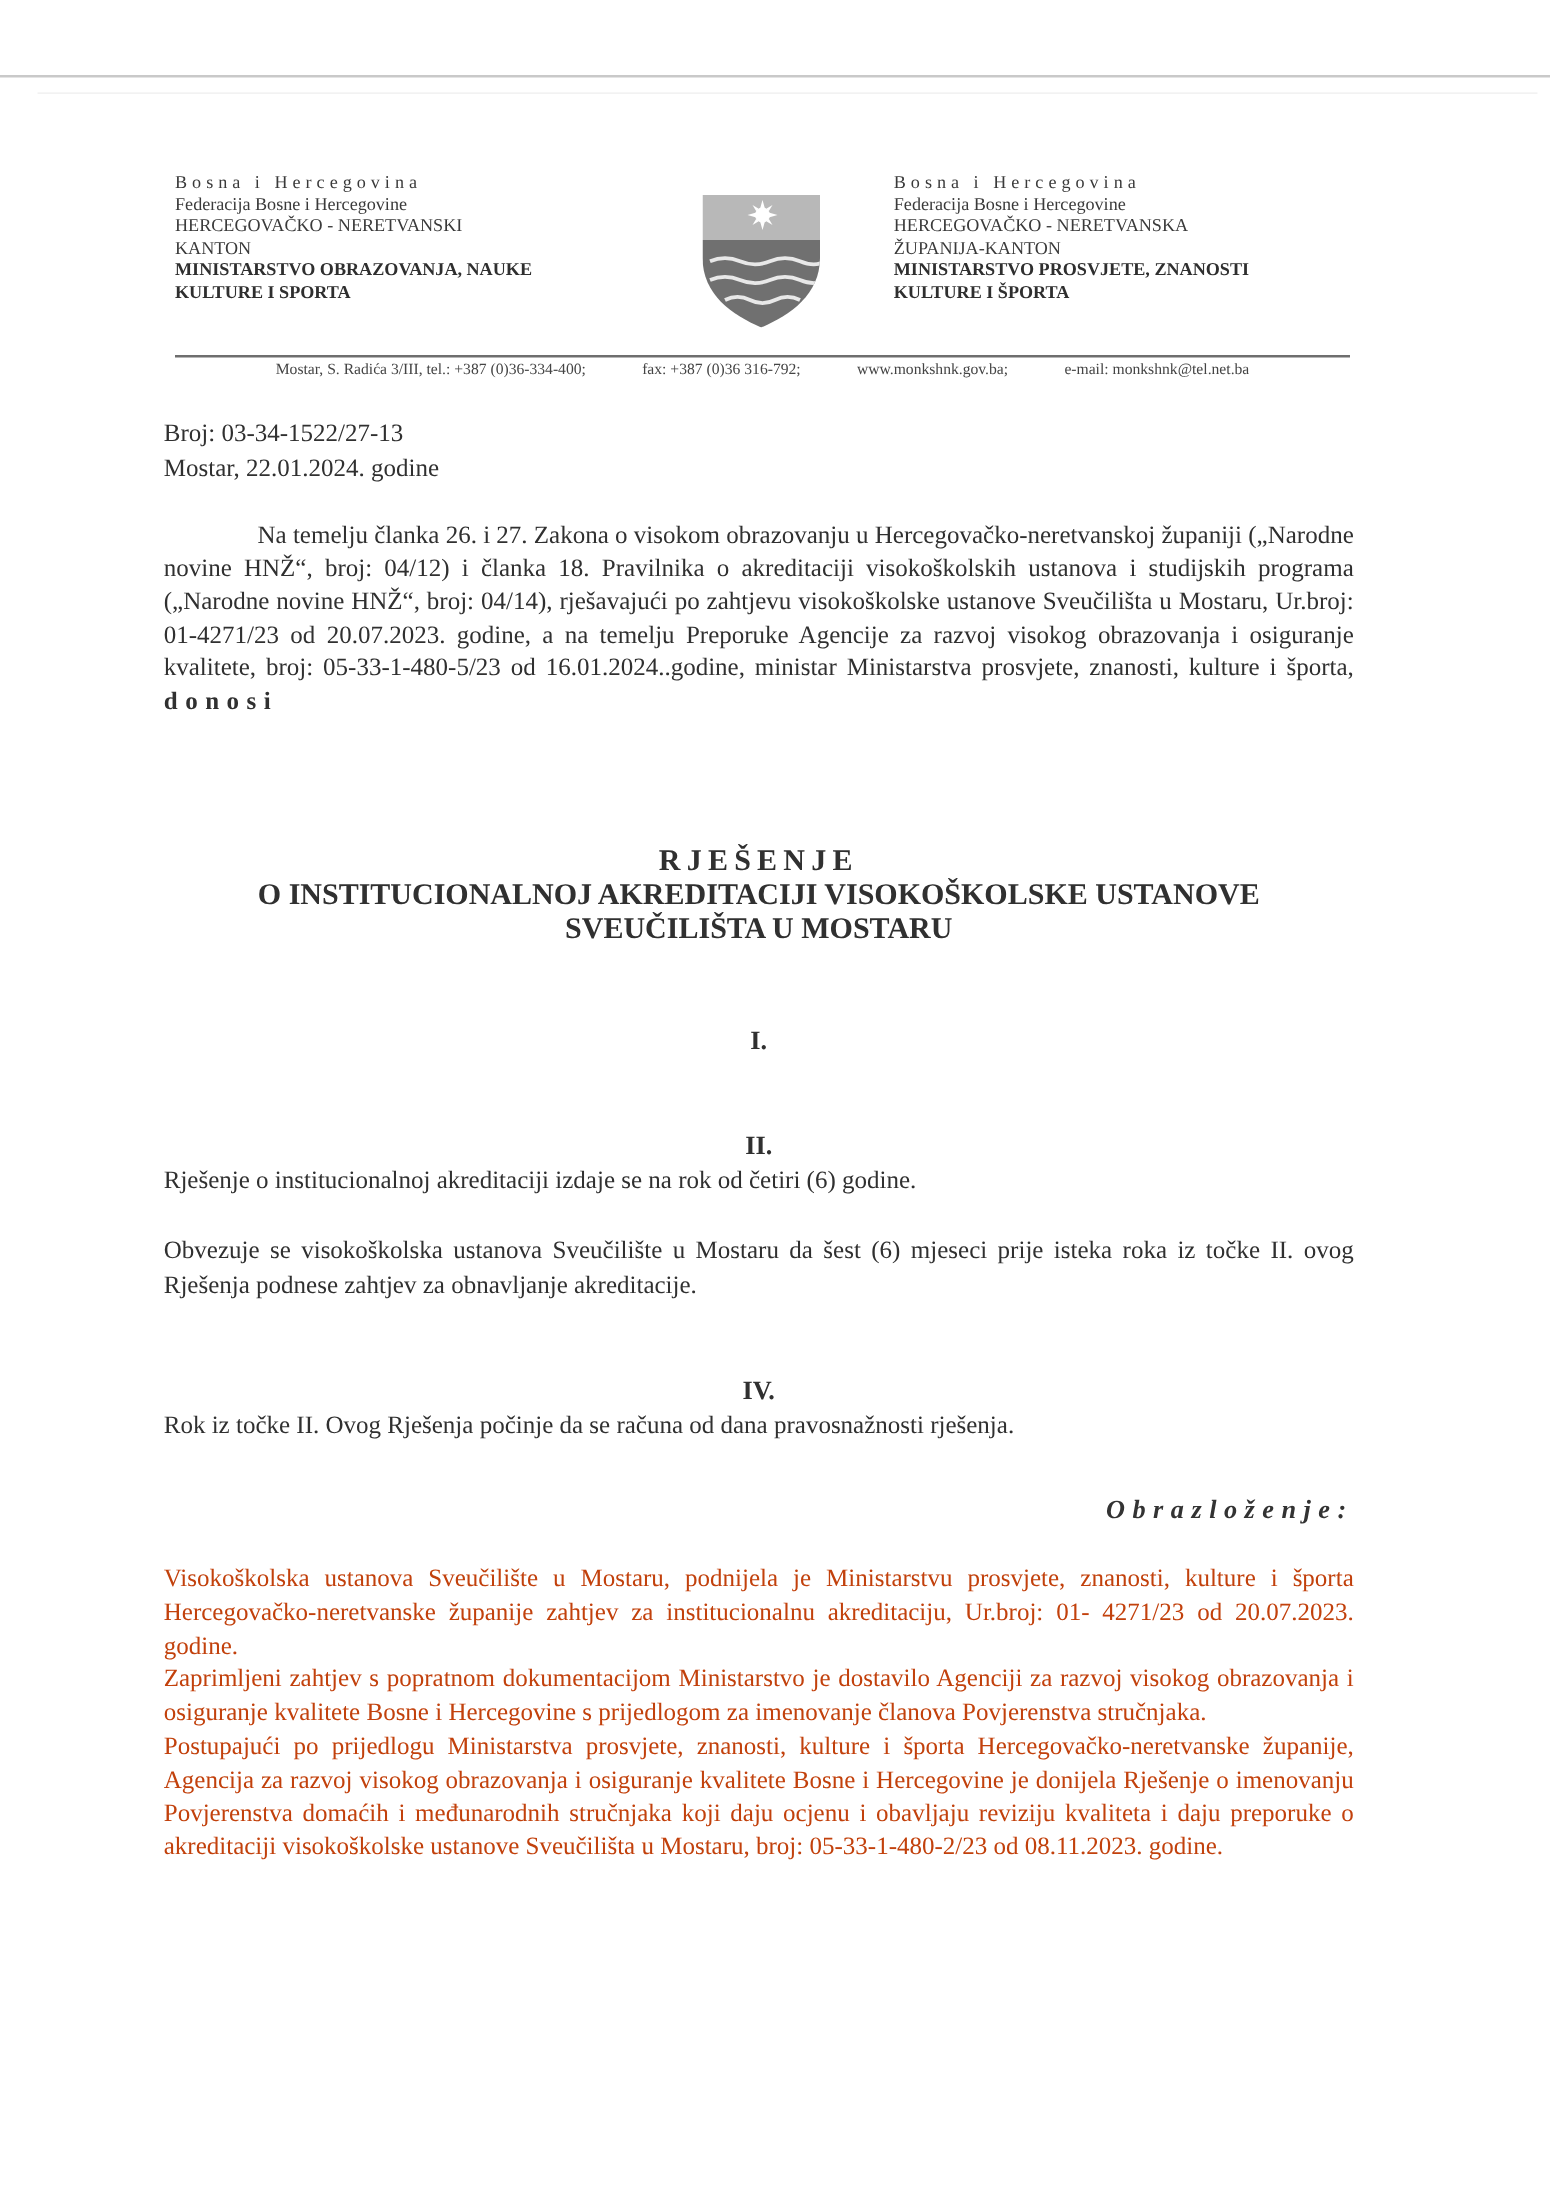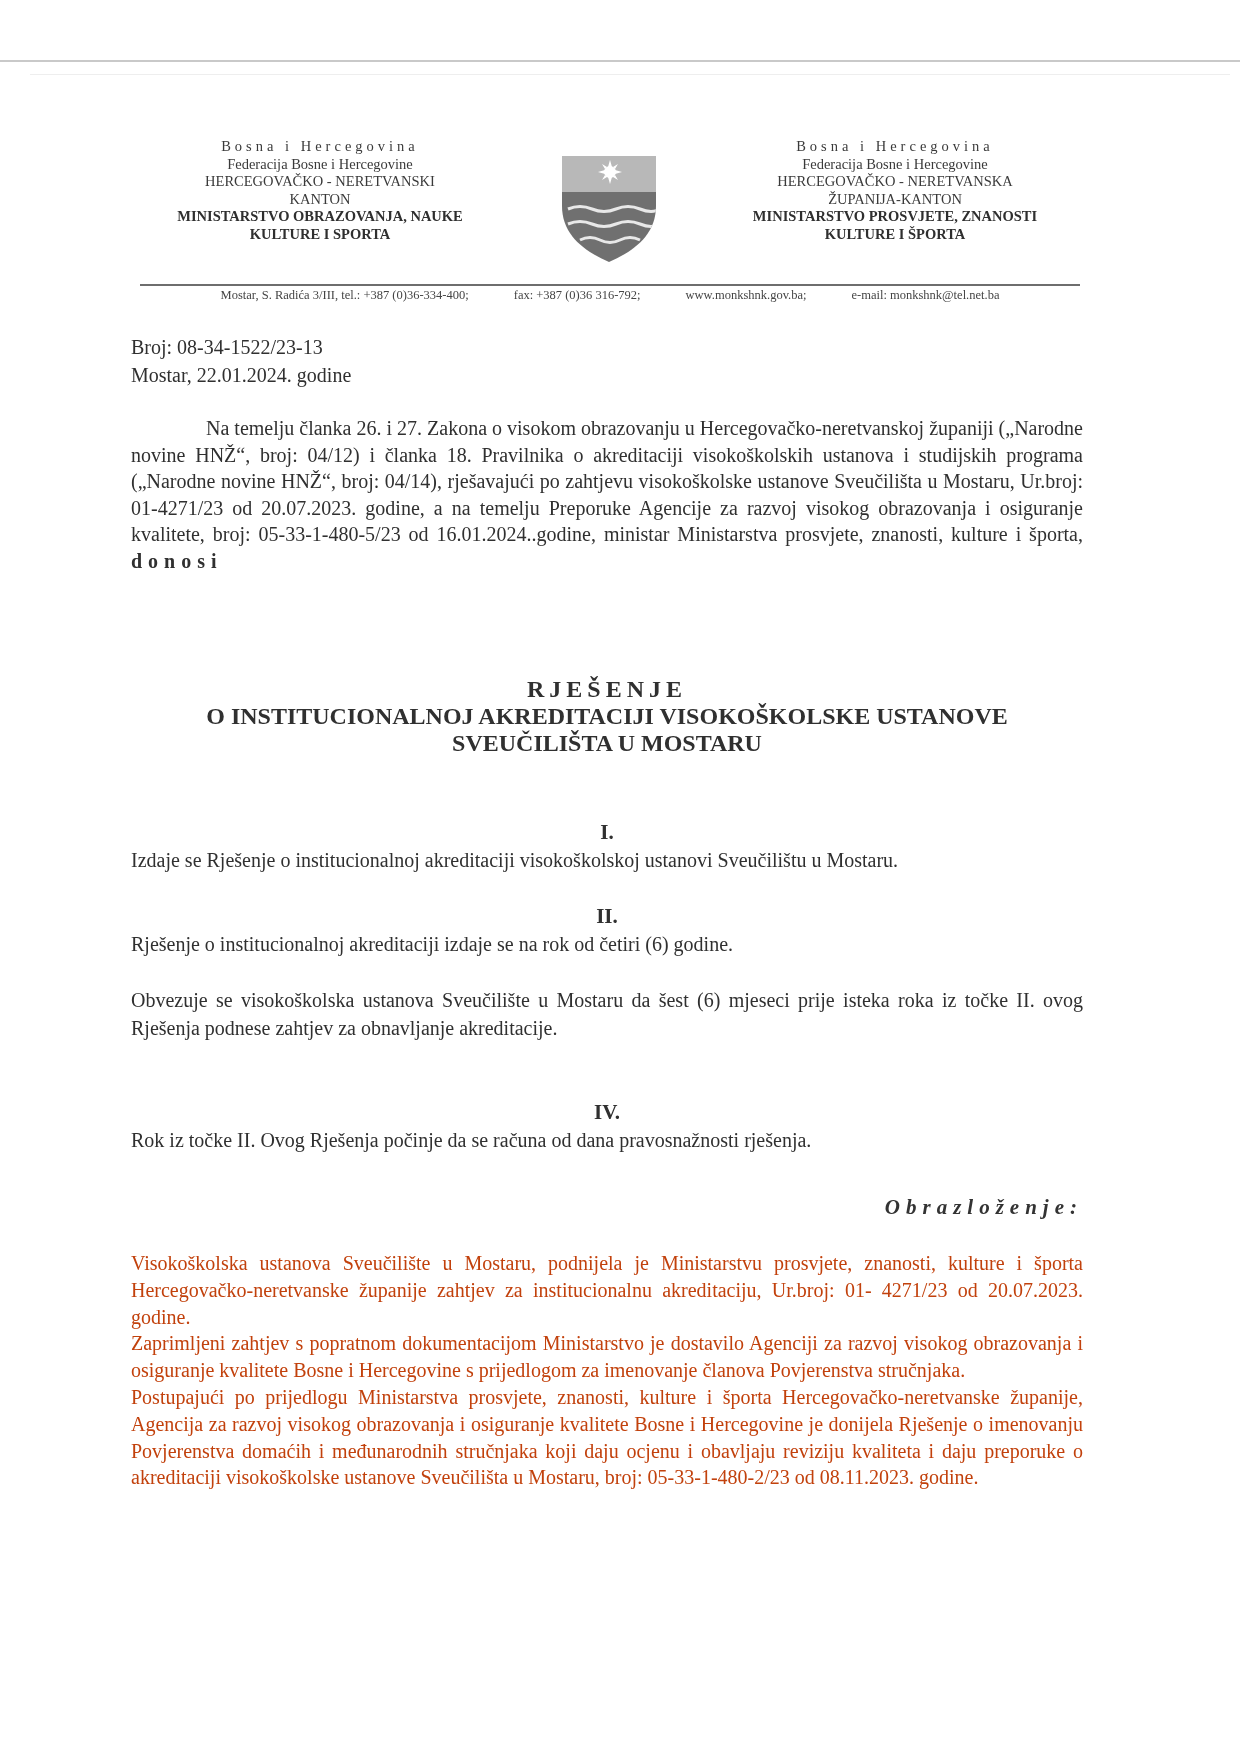--- a/index.html
+++ b/index.html
@@ -1,21 +1,21 @@
 <!DOCTYPE html>
 <html><head>
   <meta charset="utf-8">
   <style>
     html, body { margin: 0; padding: 0; background: #ffffff; }
     body { width: 1240px; height: 1754px; position: relative; overflow: hidden; color: #2a2a2a; font-family: "Liberation Serif", serif; }
     .scan-line { position: absolute; left: 0; top: 60px; width: 1240px; height: 2px; background: #c9c9c9; }
     .scan-line2 { position: absolute; left: 30px; top: 74px; width: 1200px; height: 1px; background: #eeeeee; }
 
     .letterhead { position: absolute; top: 138px; left: 140px; width: 940px; height: 130px; }
-    .lh-col { position: absolute; top: 0; width: 360px; text-align: center; font-family: "Liberation Serif", serif; font-size: 14.5px; line-height: 17.5px; color: #3a3a3a; }
+    .lh-col { position: absolute; top: 0; width: 360px; font-family: "Liberation Serif", serif; font-size: 14.5px; line-height: 17.5px; color: #3a3a3a; }
     .lh-left { left: 0; }
     .lh-right { left: 575px; }
     .lh-country { letter-spacing: 4px; }
     .lh-ministry { font-weight: bold; color: #2f2f2f; }
     .crest { position: absolute; left: 420px; top: 16px; width: 98px; height: 110px; }
 
     .lh-rule { position: absolute; left: 140px; top: 284px; width: 940px; height: 2px; background: #6e6e6e; }
     .lh-contact { position: absolute; left: 140px; top: 288px; width: 940px; font-family: "Liberation Serif", serif; font-size: 12.5px; color: #444; display: flex; gap: 45px; justify-content: center; }
 
     .meta { position: absolute; left: 131px; top: 333px; font-size: 20px; line-height: 28px; color: #303030; }
@@ -93,38 +93,37 @@
 
 <div class="lh-rule"></div>
 <div class="lh-contact">
   <span>Mostar, S. Radića 3/III, tel.: +387 (0)36-334-400;</span>
   <span>fax: +387 (0)36 316-792;</span>
   <span>www.monkshnk.gov.ba;</span>
   <span>e-mail: monkshnk@tel.net.ba</span>
 </div>
 
 <div class="meta">
-  <div>Broj: 08-34-1522/23-13</div>
+  <div>Broj: 03-34-1522/27-13</div>
   <div>Mostar, 22.01.2024. godine</div>
 </div>
 
 <div class="para intro">
   <span>Na temelju članka 26. i 27. Zakona o visokom obrazovanju u Hercegovačko-neretvanskoj županiji („Narodne novine HNŽ“, broj: 04/12) i članka 18. Pravilnika o akreditaciji visokoškolskih ustanova i studijskih programa („Narodne novine HNŽ“, broj: 04/14), rješavajući po zahtjevu visokoškolske ustanove Sveučilišta u Mostaru, Ur.broj: 01-4271/23 od 20.07.2023. godine, a na temelju Preporuke Agencije za razvoj visokog obrazovanja i osiguranje kvalitete, broj: 05-33-1-480-5/23 od 16.01.2024..godine, ministar Ministarstva prosvjete, znanosti, kulture i športa,</span>
   <span class="spaced-bold">donosi</span>
 </div>
 
 <div class="title-block">
   <div class="title-main">RJEŠENJE</div>
   <div>O INSTITUCIONALNOJ AKREDITACIJI VISOKOŠKOLSKE USTANOVE</div>
   <div>SVEUČILIŠTA U MOSTARU</div>
 </div>
 
 <div class="section s1">
   <span class="num">I.</span>
-  <span>Izdaje se Rješenje o institucionalnoj akreditaciji visokoškolskoj ustanovi Sveučilištu u Mostaru.</span>
 </div>
 <div class="section s2">
   <span class="num">II.</span>
   <span>Rješenje o institucionalnoj akreditaciji izdaje se na rok od četiri (6) godine.</span>
 </div>
 <div class="section s3">
   <span>Obvezuje se visokoškolska ustanova Sveučilište u Mostaru da šest (6) mjeseci prije isteka roka iz točke II. ovog Rješenja podnese zahtjev za obnavljanje akreditacije.</span>
 </div>
 <div class="section s4">
   <span class="num">IV.</span>

